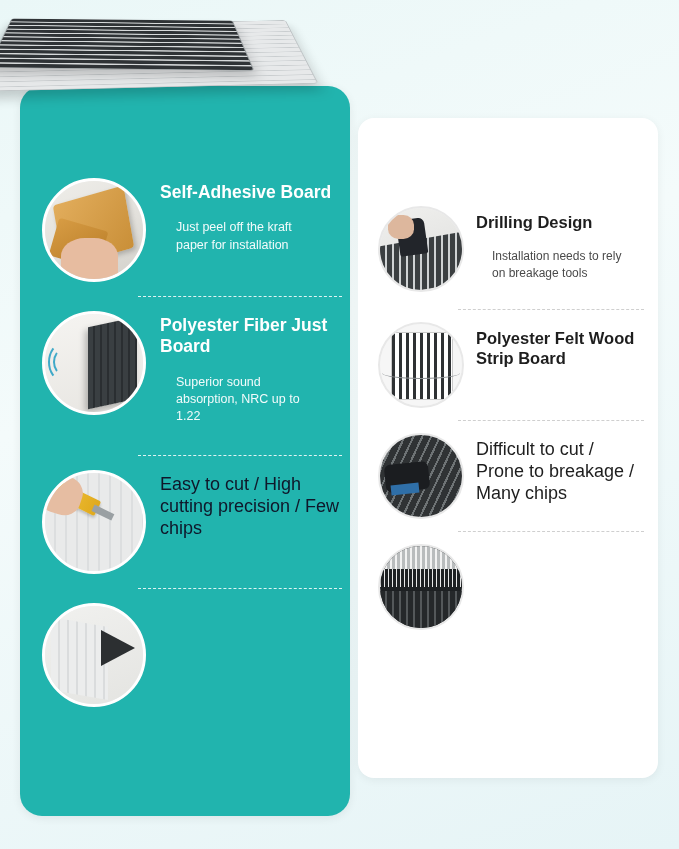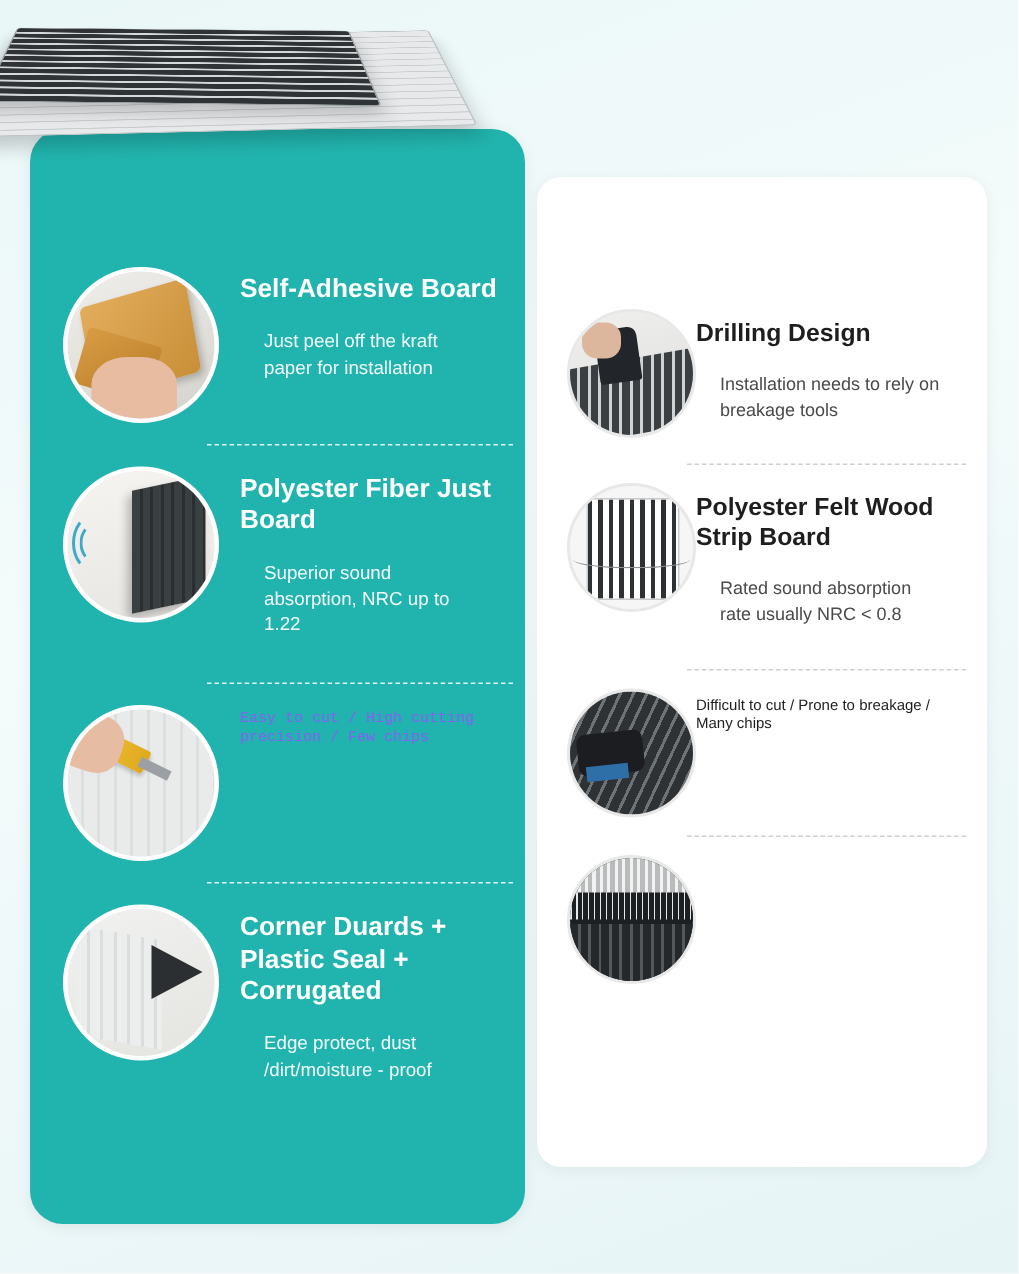--- a/index.html
+++ b/index.html
@@ -98,21 +98,21 @@
     left: 378px;
     top: 206px;
     width: 266px;
   }
 
   .row {
     display: flex;
     align-items: flex-start;
     gap: 14px;
   }
-  .rows-right .row { gap: 0; }
+  .rows-right .row { gap: 12px; }
 
   .thumb {
     flex: 0 0 auto;
     border-radius: 50%;
     overflow: hidden;
     position: relative;
     background: #f0f0f0;
   }
   .rows-left .thumb {
     width: 104px;
@@ -152,26 +152,25 @@
     font-size: 12.5px;
   }
   .rows-right .sub {
     color: #4a4a4a;
     font-size: 12px;
   }
   .head.plain {
     font-weight: normal;
   }
   .rows-left .head.plain {
-    font-size: 10px;
-    color: #8b5cf6;
-    font-family: Liberation Mono, monospace;
+    font-size: 18px;
+    color: #0f172a;
   }
   .rows-right .head.plain {
-    font-size: 10px;
+    font-size: 18px;
     color: #1e1e1e;
     font-weight: normal;
   }
 
   .divider {
     border: 0;
     border-top: 1px dashed rgba(255,255,255,0.85);
     margin: 14px 0 14px 96px;
   }
   .divider-r {
@@ -465,24 +464,20 @@
 
     <hr class="divider">
 
     <div class="row">
       <div class="thumb">
         <div class="art art-corner">
           <div class="panel"></div>
           <div class="guard"></div>
         </div>
       </div>
-      <div class="txt">
-        <p class="head">Corner Duards + Plastic Seal + Corrugated</p>
-        <p class="sub">Edge protect, dust /dirt/moisture - proof</p>
-      </div>
     </div>
 
   </div>
 
   <div class="rows-right">
 
     <div class="row">
       <div class="thumb">
         <div class="art art-drill">
           <div class="wall"></div>
@@ -500,21 +495,20 @@
 
     <div class="row">
       <div class="thumb">
         <div class="art art-strip">
           <div class="grid"></div>
           <div class="squig"></div>
         </div>
       </div>
       <div class="txt">
         <p class="head">Polyester Felt Wood Strip Board</p>
-        <p class="sub">Rated sound absorption rate usually NRC &lt; 0.8</p>
       </div>
     </div>
 
     <hr class="divider-r">
 
     <div class="row">
       <div class="thumb">
         <div class="art art-break">
           <div class="tool"></div>
           <div class="blue"></div>

